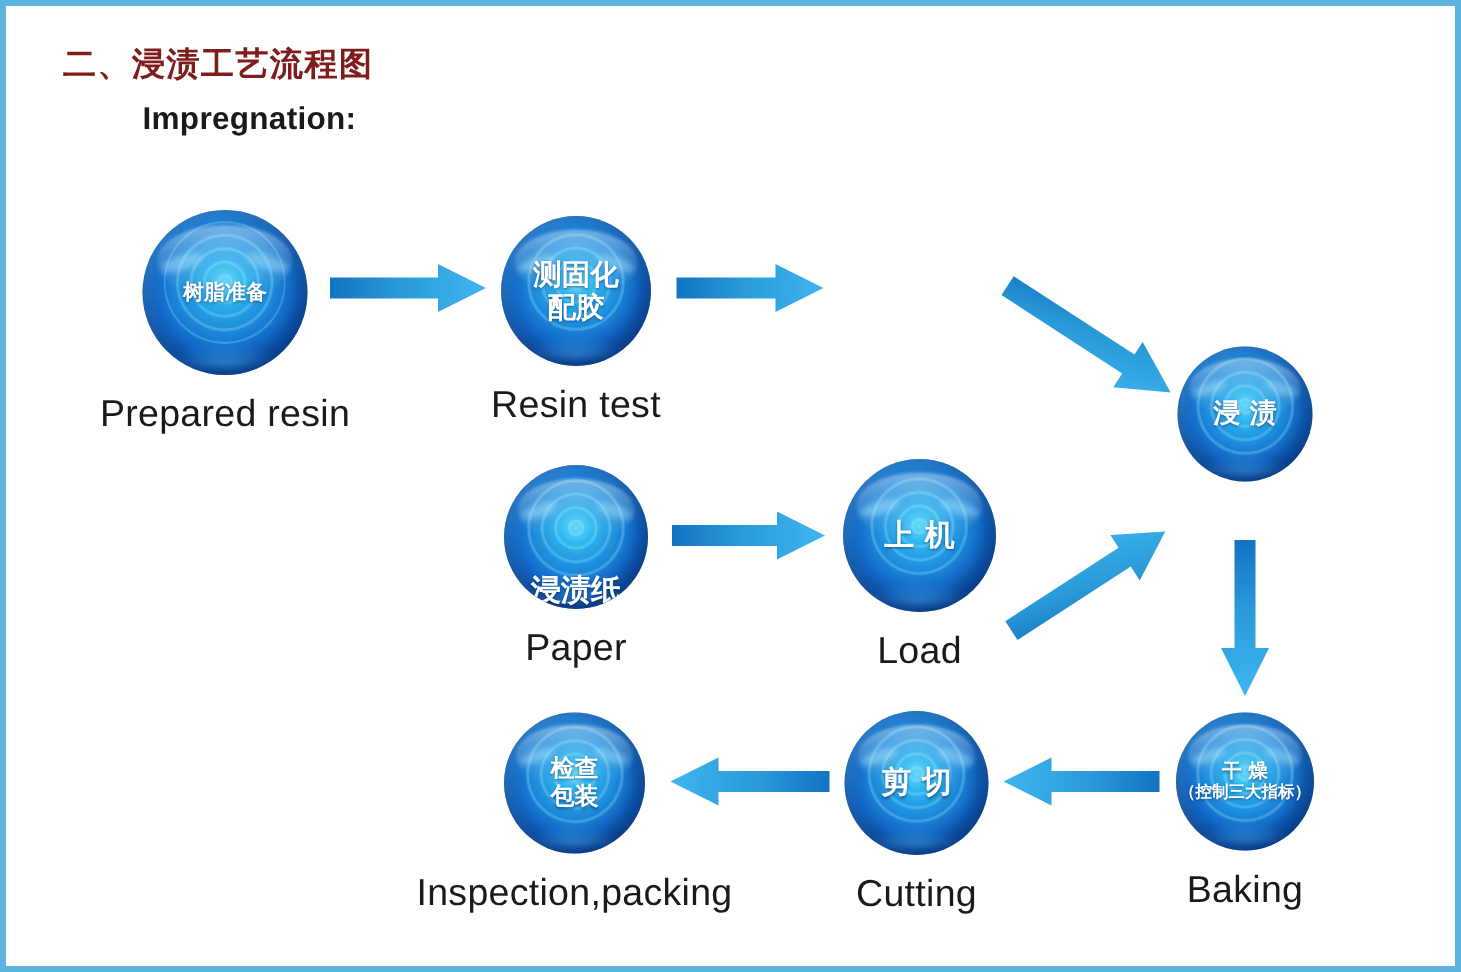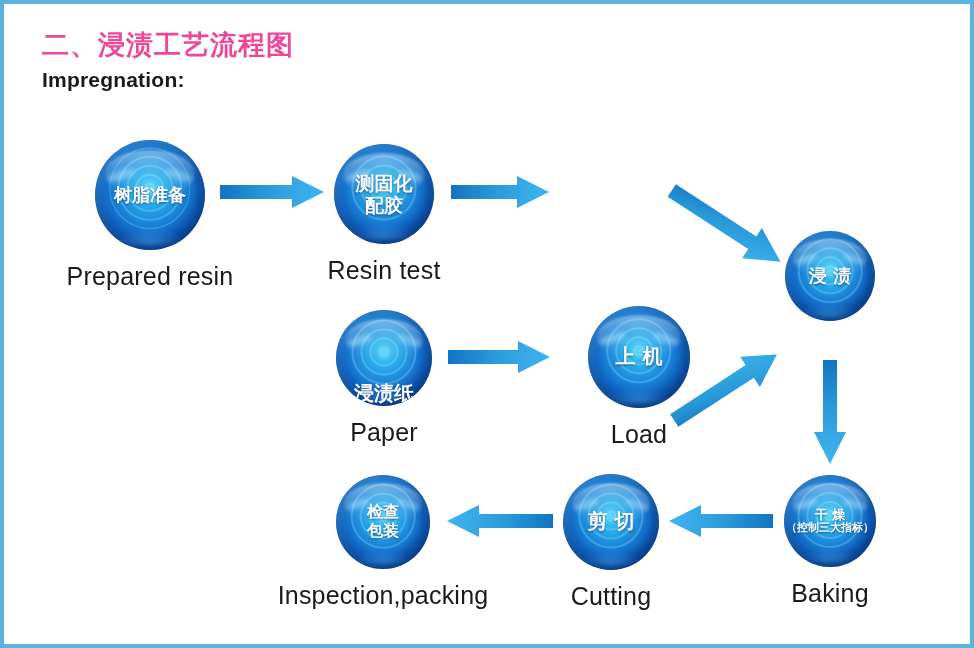--- a/index.html
+++ b/index.html
@@ -24,30 +24,31 @@
   }
 
   
   .heading {
     position: absolute;
     left: 38px;
     top: 24px;
     width: 640px;
   }
   .heading-cn {
-    font-family: Liberation Sans, sans-serif;
-    font-size: 27px;
+    font-family: Liberation Mono, monospace;
+    font-size: 22px;
     font-weight: bold;
-    color: #ec4899;
+    color: #7f1d1d;
     letter-spacing: 1px;
     line-height: 34px;
     white-space: nowrap;
   }
   .heading-en {
     margin-top: 5px;
+    margin-left: 53px;
     font-size: 21px;
     font-weight: bold;
     color: #1a1a1a;
     letter-spacing: 0.2px;
     line-height: 26px;
   }
 
   
   .node {
     position: absolute;
@@ -218,21 +219,21 @@
     </defs>
   </svg>
 
   <div class="node" style="left:91px; top:136px;">
     <div class="sphere" style="width:110px; height:110px;">
       <div class="texture"></div>
       <div class="gloss"></div>
       <div class="streak-l"></div>
       <div class="streak-r"></div>
       <div class="rim"></div>
-      <div class="sphere-label" style="font-size:18px;">
+      <div class="sphere-label" style="font-size:14px;">
         <span class="l1">树脂准备</span>
       </div>
     </div>
     <div class="caption">Prepared resin</div>
   </div>
 
   <div class="node" style="left:330px; top:140px;">
     <div class="sphere" style="width:100px; height:100px;">
       <div class="texture"></div>
       <div class="gloss"></div>
@@ -268,21 +269,21 @@
       <div class="streak-l"></div>
       <div class="streak-r"></div>
       <div class="rim"></div>
       <div class="sphere-label" style="font-size:20px;justify-content:flex-end;">
         <span class="l1">浸渍纸</span>
       </div>
     </div>
     <div class="caption">Paper</div>
   </div>
 
-  <div class="node" style="left:584px; top:302px;">
+  <div class="node" style="left:558px; top:302px;">
     <div class="sphere" style="width:102px; height:102px;">
       <div class="texture"></div>
       <div class="gloss"></div>
       <div class="streak-l"></div>
       <div class="streak-r"></div>
       <div class="rim"></div>
       <div class="sphere-label" style="font-size:20px;">
         <span class="l1">上 机</span>
       </div>
     </div>

